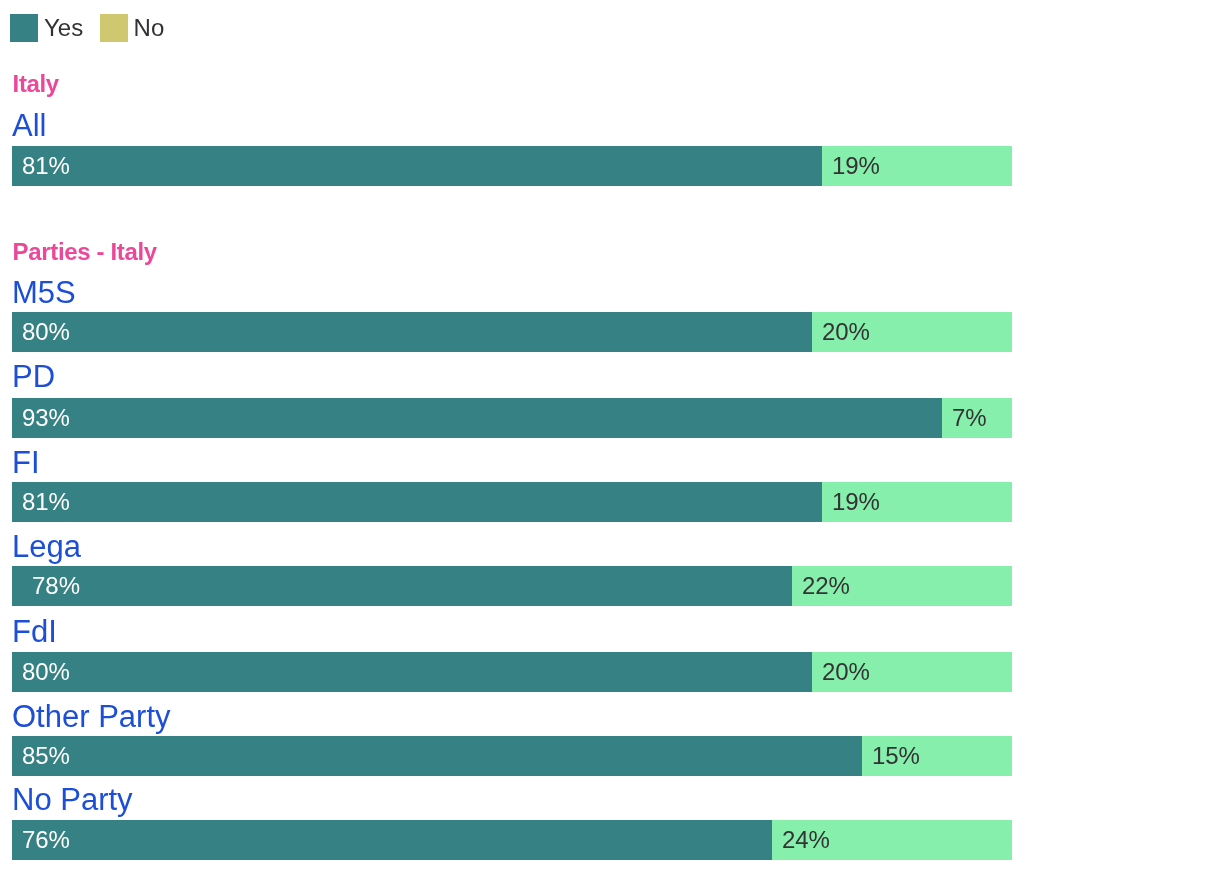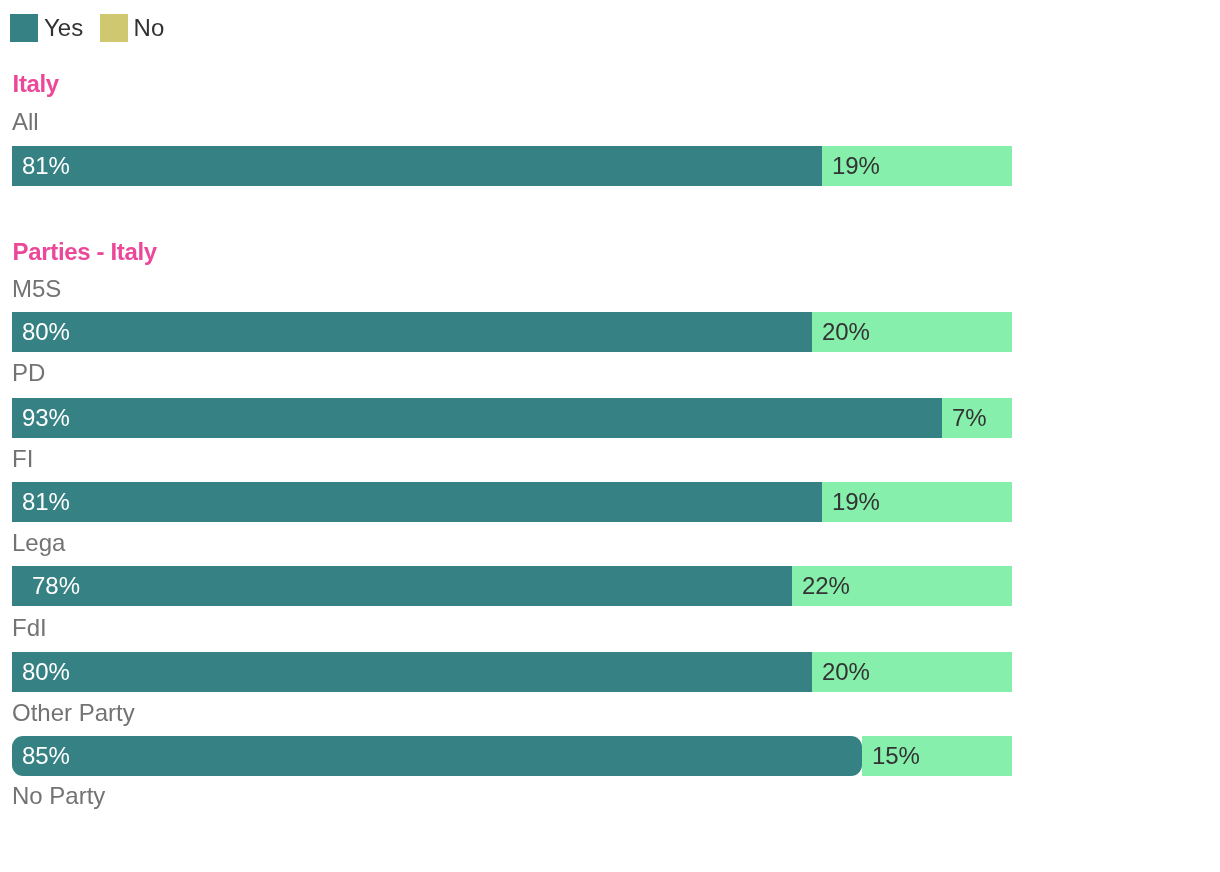--- a/index.html
+++ b/index.html
@@ -47,23 +47,23 @@
     white-space: nowrap;
   }
   .gt0 { top: 71.8px; }
   .gt1 { top: 240.4px; }
 
   
   .row-label {
     position: absolute;
     left: 12px;
     transform: translateZ(0);
-    font-size: 24px;
-    line-height: 1;
-    color: #737373;
+    font-size: 31px;
+    line-height: 1;
+    color: #1d4ed8;
     white-space: nowrap;
   }
   .bar {
     position: absolute;
     left: 12px;
     width: 1000px;
     height: 40px;
     display: flex;
   }
   .seg {
@@ -185,25 +185,33 @@
     </div>
     <div class="seg seg-no" style="width: 20%;">
       <span class="val">20%</span>
     </div>
   </div>
 
   <div class="row r6">
     <div class="row-label">Other Party</div>
   </div>
   <div class="bar r6">
-    <div class="seg seg-yes" style="width: 85%; border-radius: 11px;">
+    <div class="seg seg-yes" style="width: 85%;">
       <span class="val">85%</span>
     </div>
     <div class="seg seg-no" style="width: 15%;">
       <span class="val">15%</span>
     </div>
   </div>
 
   <div class="row r7">
     <div class="row-label">No Party</div>
   </div>
+  <div class="bar r7">
+    <div class="seg seg-yes" style="width: 76%;">
+      <span class="val">76%</span>
+    </div>
+    <div class="seg seg-no" style="width: 24%;">
+      <span class="val">24%</span>
+    </div>
+  </div>
 
 </div>
 
 </body></html>

